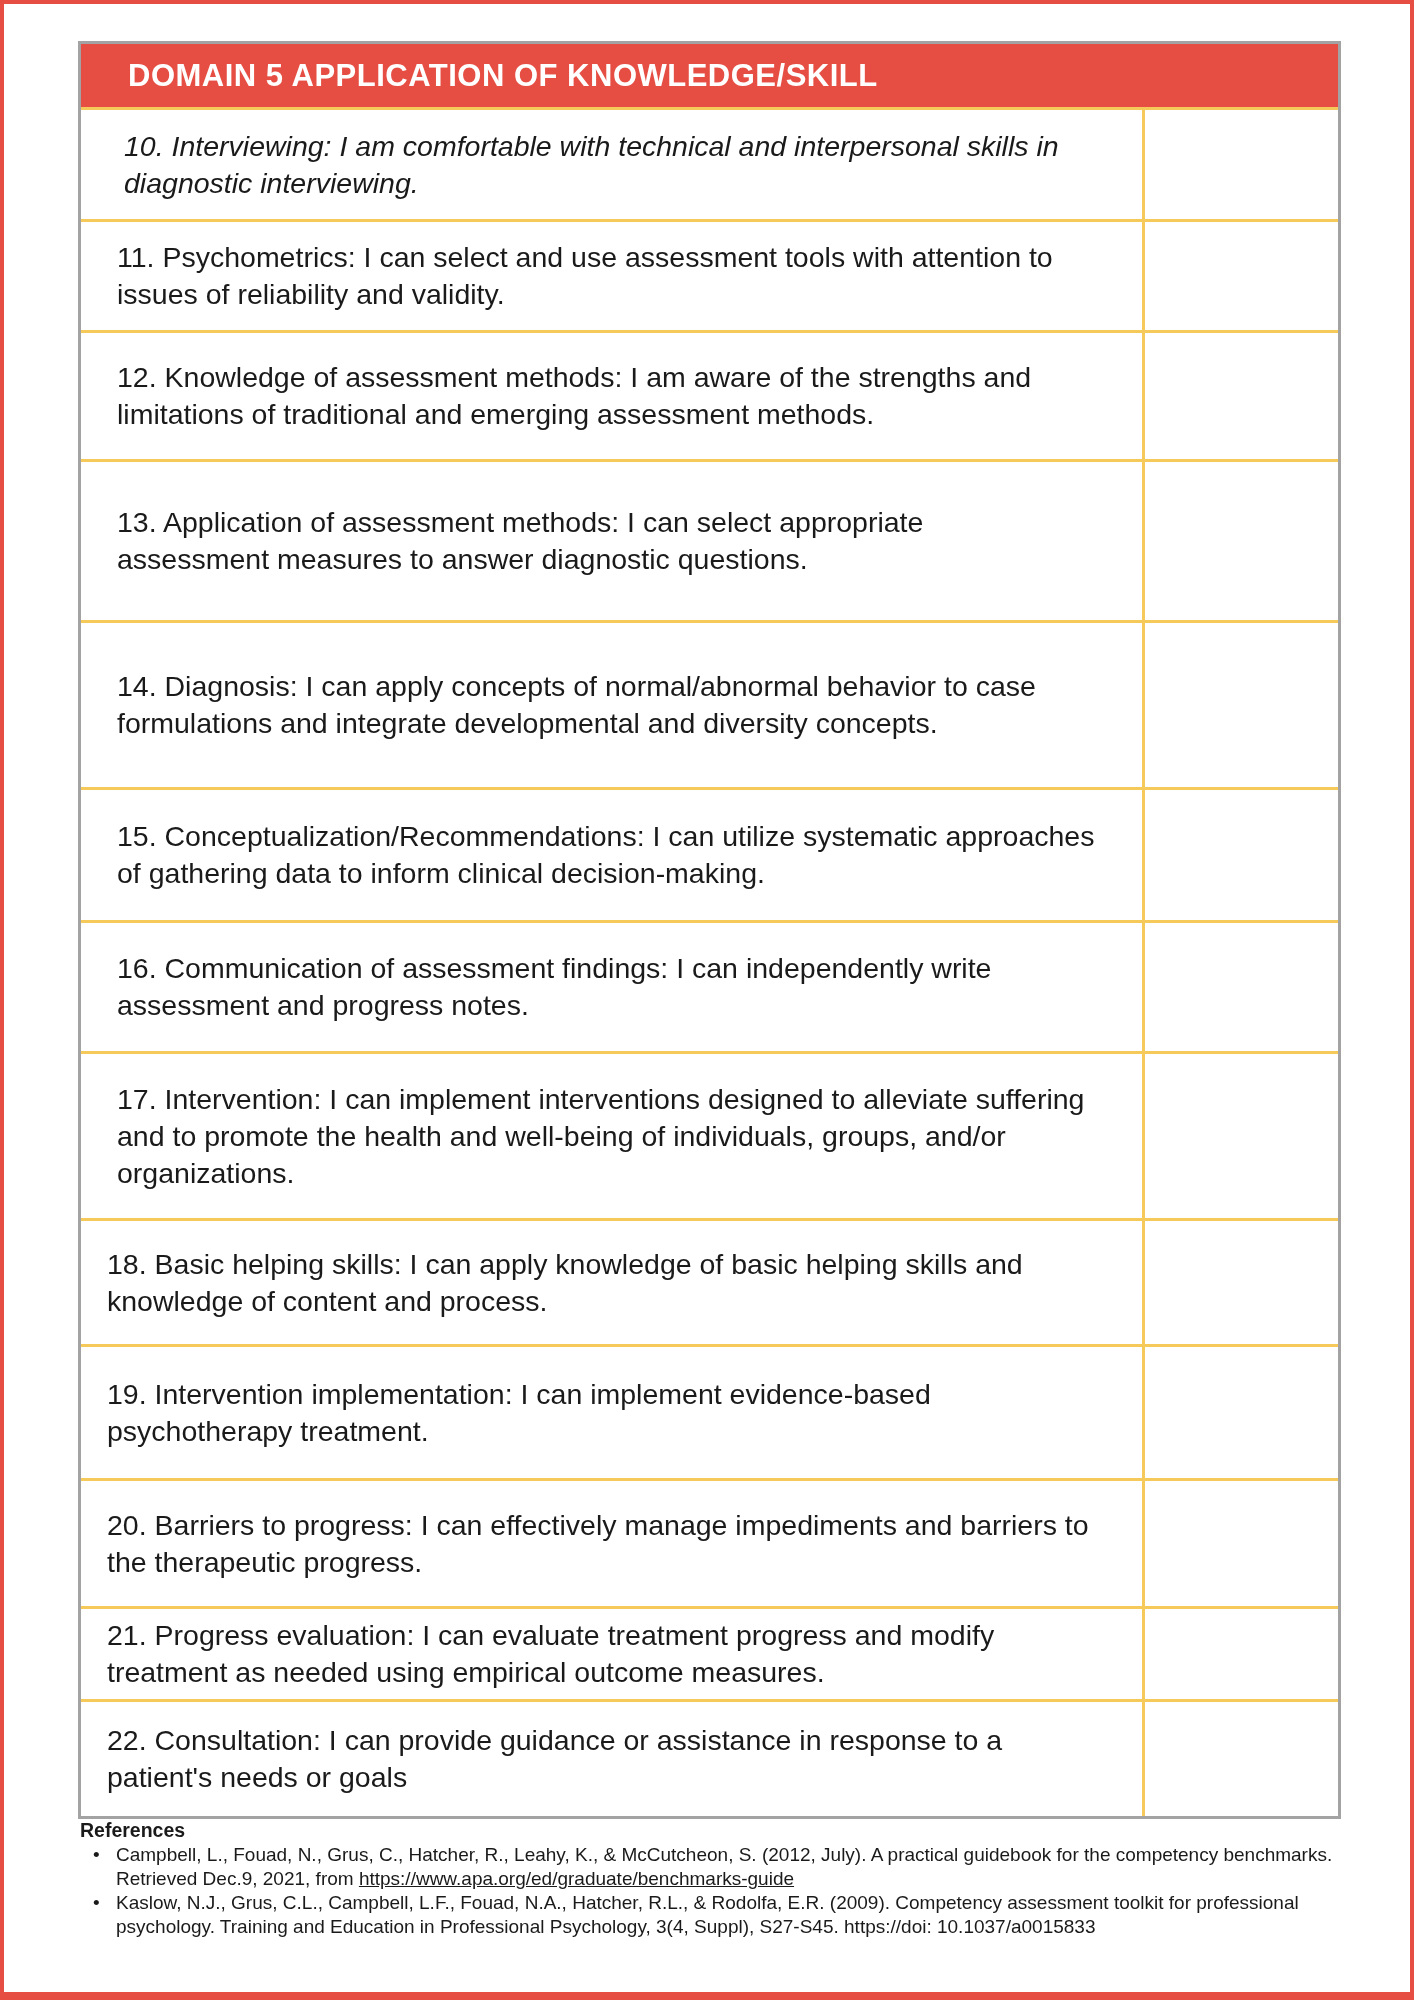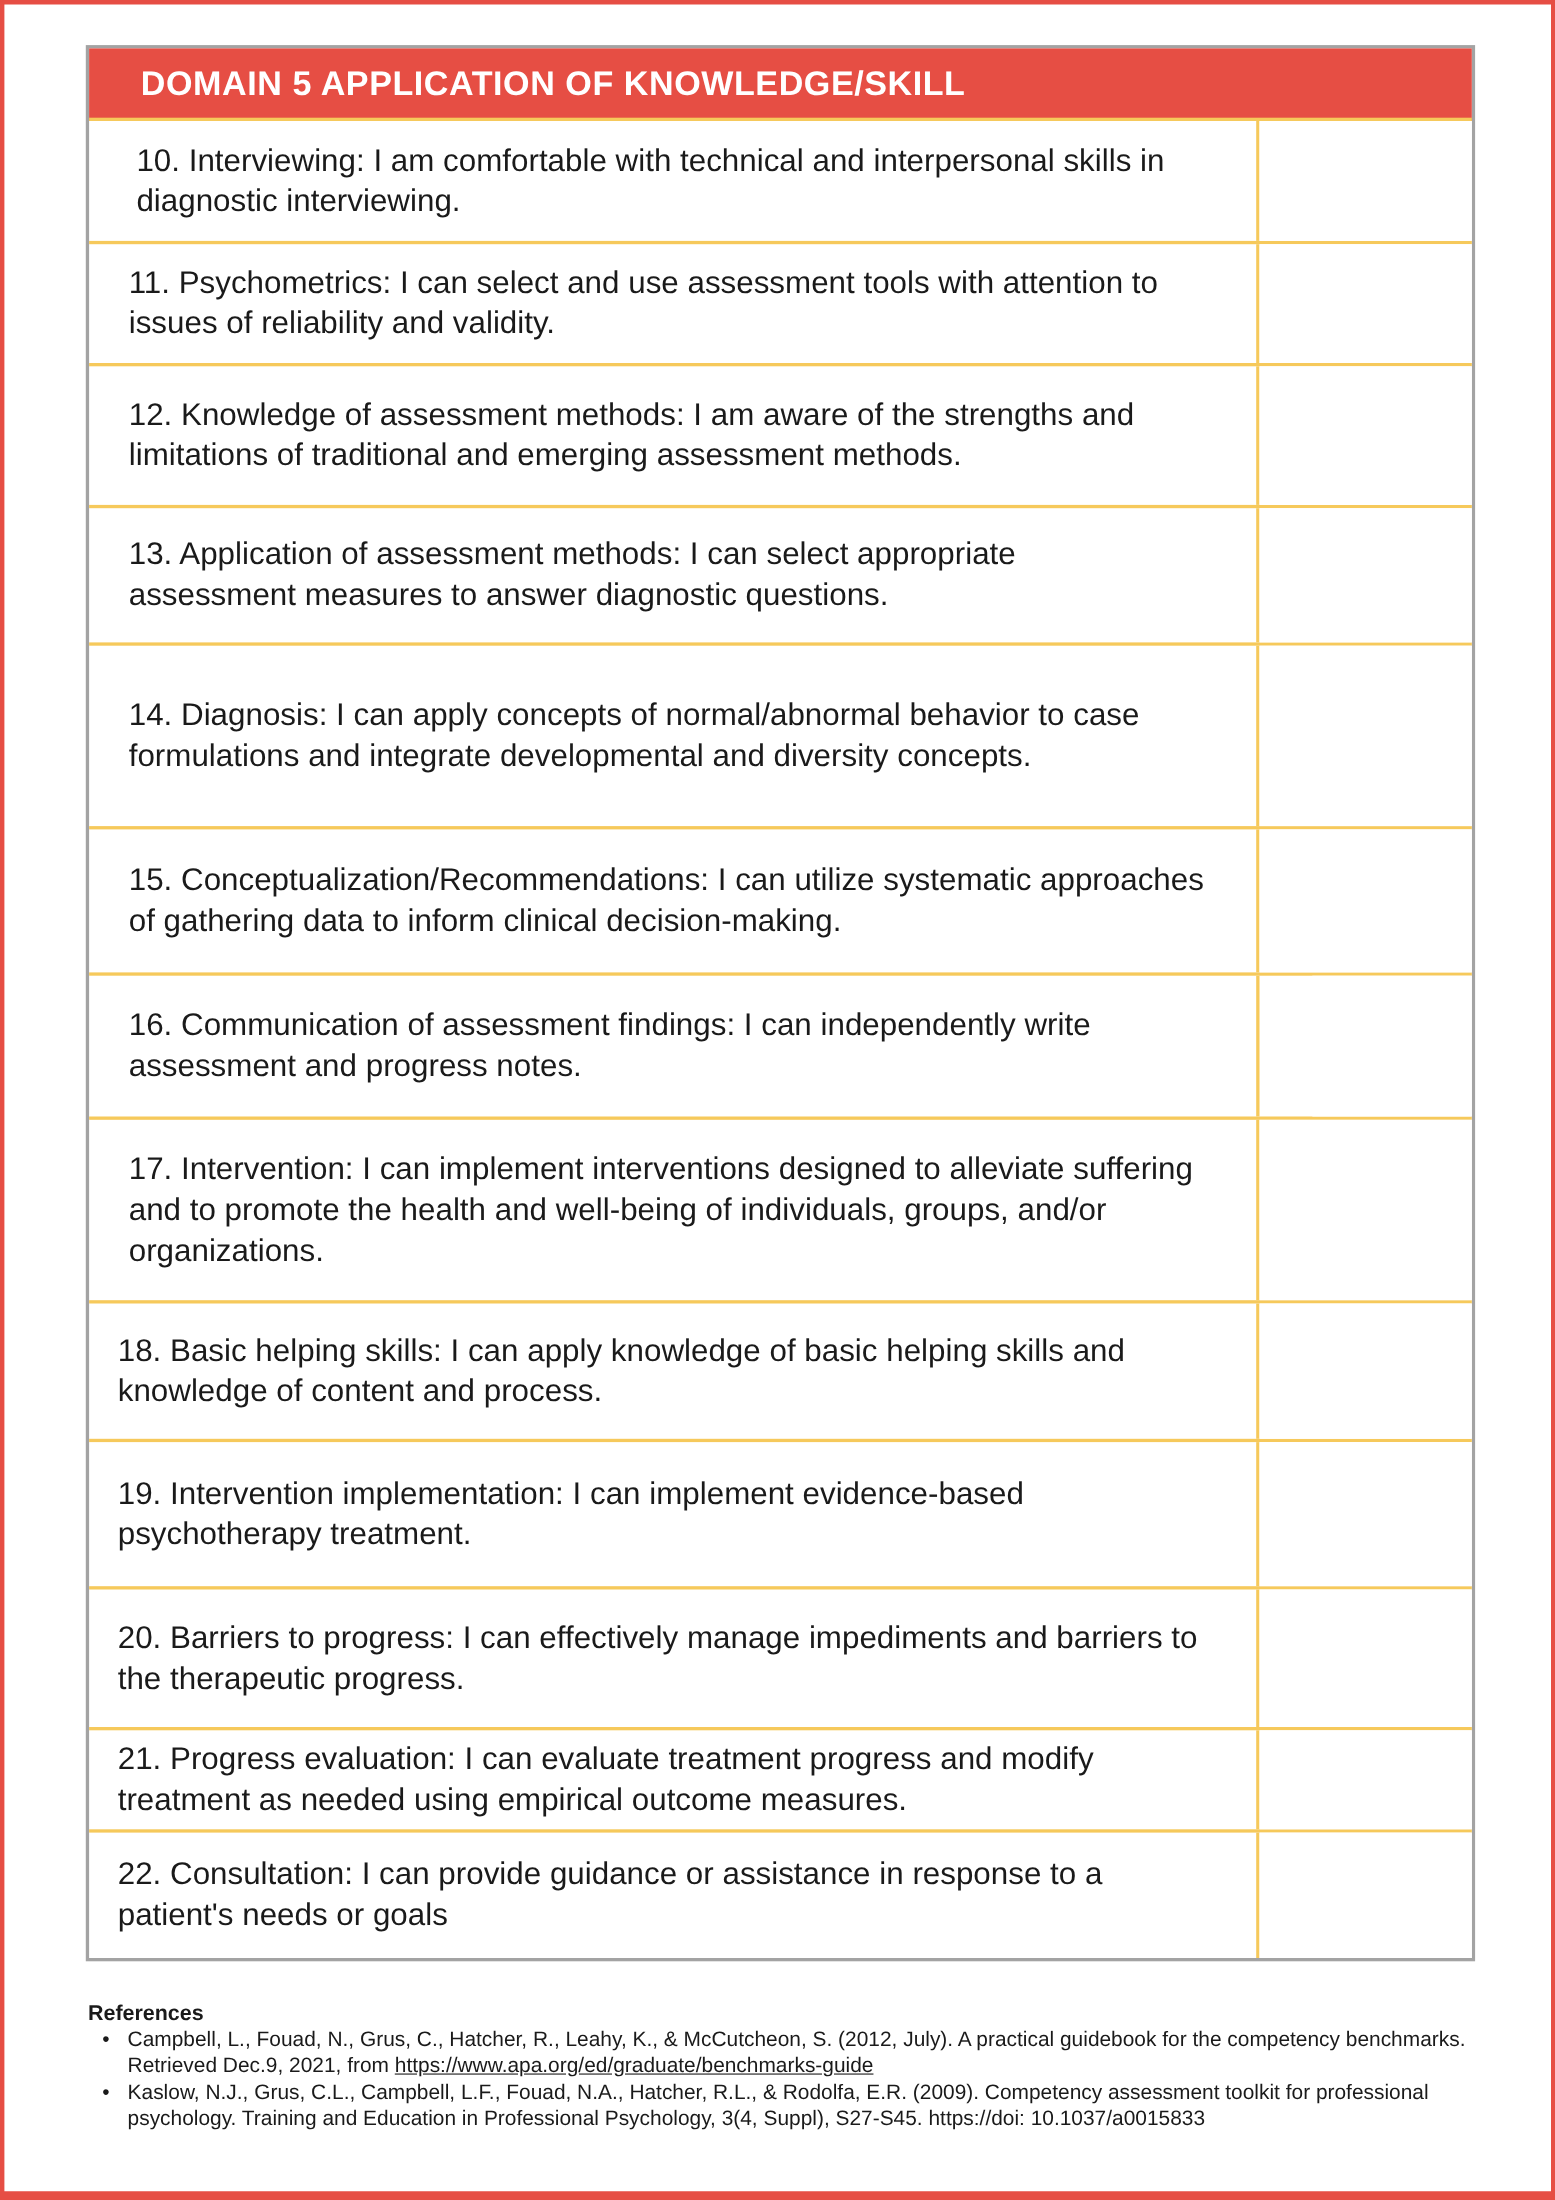--- a/index.html
+++ b/index.html
@@ -53,41 +53,41 @@
   </style>
 </head>
 <body>
 
 <div class="page-frame"></div>
 
 <div class="table">
   <div class="table-header">DOMAIN 5 APPLICATION OF KNOWLEDGE/SKILL</div>
 
   <div class="row" style="height:112px;">
-    <div class="text-cell" style="padding-left:43px; padding-right:20px;">
+    <div class="text-cell" style="padding-left:43px; padding-right:20px;font-style:italic;">
         <span>10. Interviewing: I am comfortable with technical and interpersonal skills in diagnostic interviewing.</span>
       </div>
     <div class="rating-cell"></div>
   </div>
 
   <div class="row" style="height:111px;">
     <div class="text-cell" style="padding-left:36px; padding-right:60px;">
         <span>11. Psychometrics: I can select and use assessment tools with attention to issues of reliability and validity.</span>
       </div>
     <div class="rating-cell"></div>
   </div>
 
   <div class="row" style="height:129px;">
     <div class="text-cell" style="padding-left:36px; padding-right:10px;">
         <span>12. Knowledge of assessment methods: I am aware of the strengths and limitations of traditional and emerging assessment methods.</span>
       </div>
     <div class="rating-cell"></div>
   </div>
 
-  <div class="row" style="height:125px;">
+  <div class="row" style="height:161px;">
     <div class="text-cell" style="padding-left:36px; padding-right:60px;">
         <span>13. Application of assessment methods: I can select appropriate assessment measures to answer diagnostic questions.</span>
       </div>
     <div class="rating-cell"></div>
   </div>
 
   <div class="row" style="height:167px;">
     <div class="text-cell" style="padding-left:36px; padding-right:40px;">
         <span>14. Diagnosis: I can apply concepts of normal/abnormal behavior to case formulations and integrate developmental and diversity concepts.</span>
       </div>

